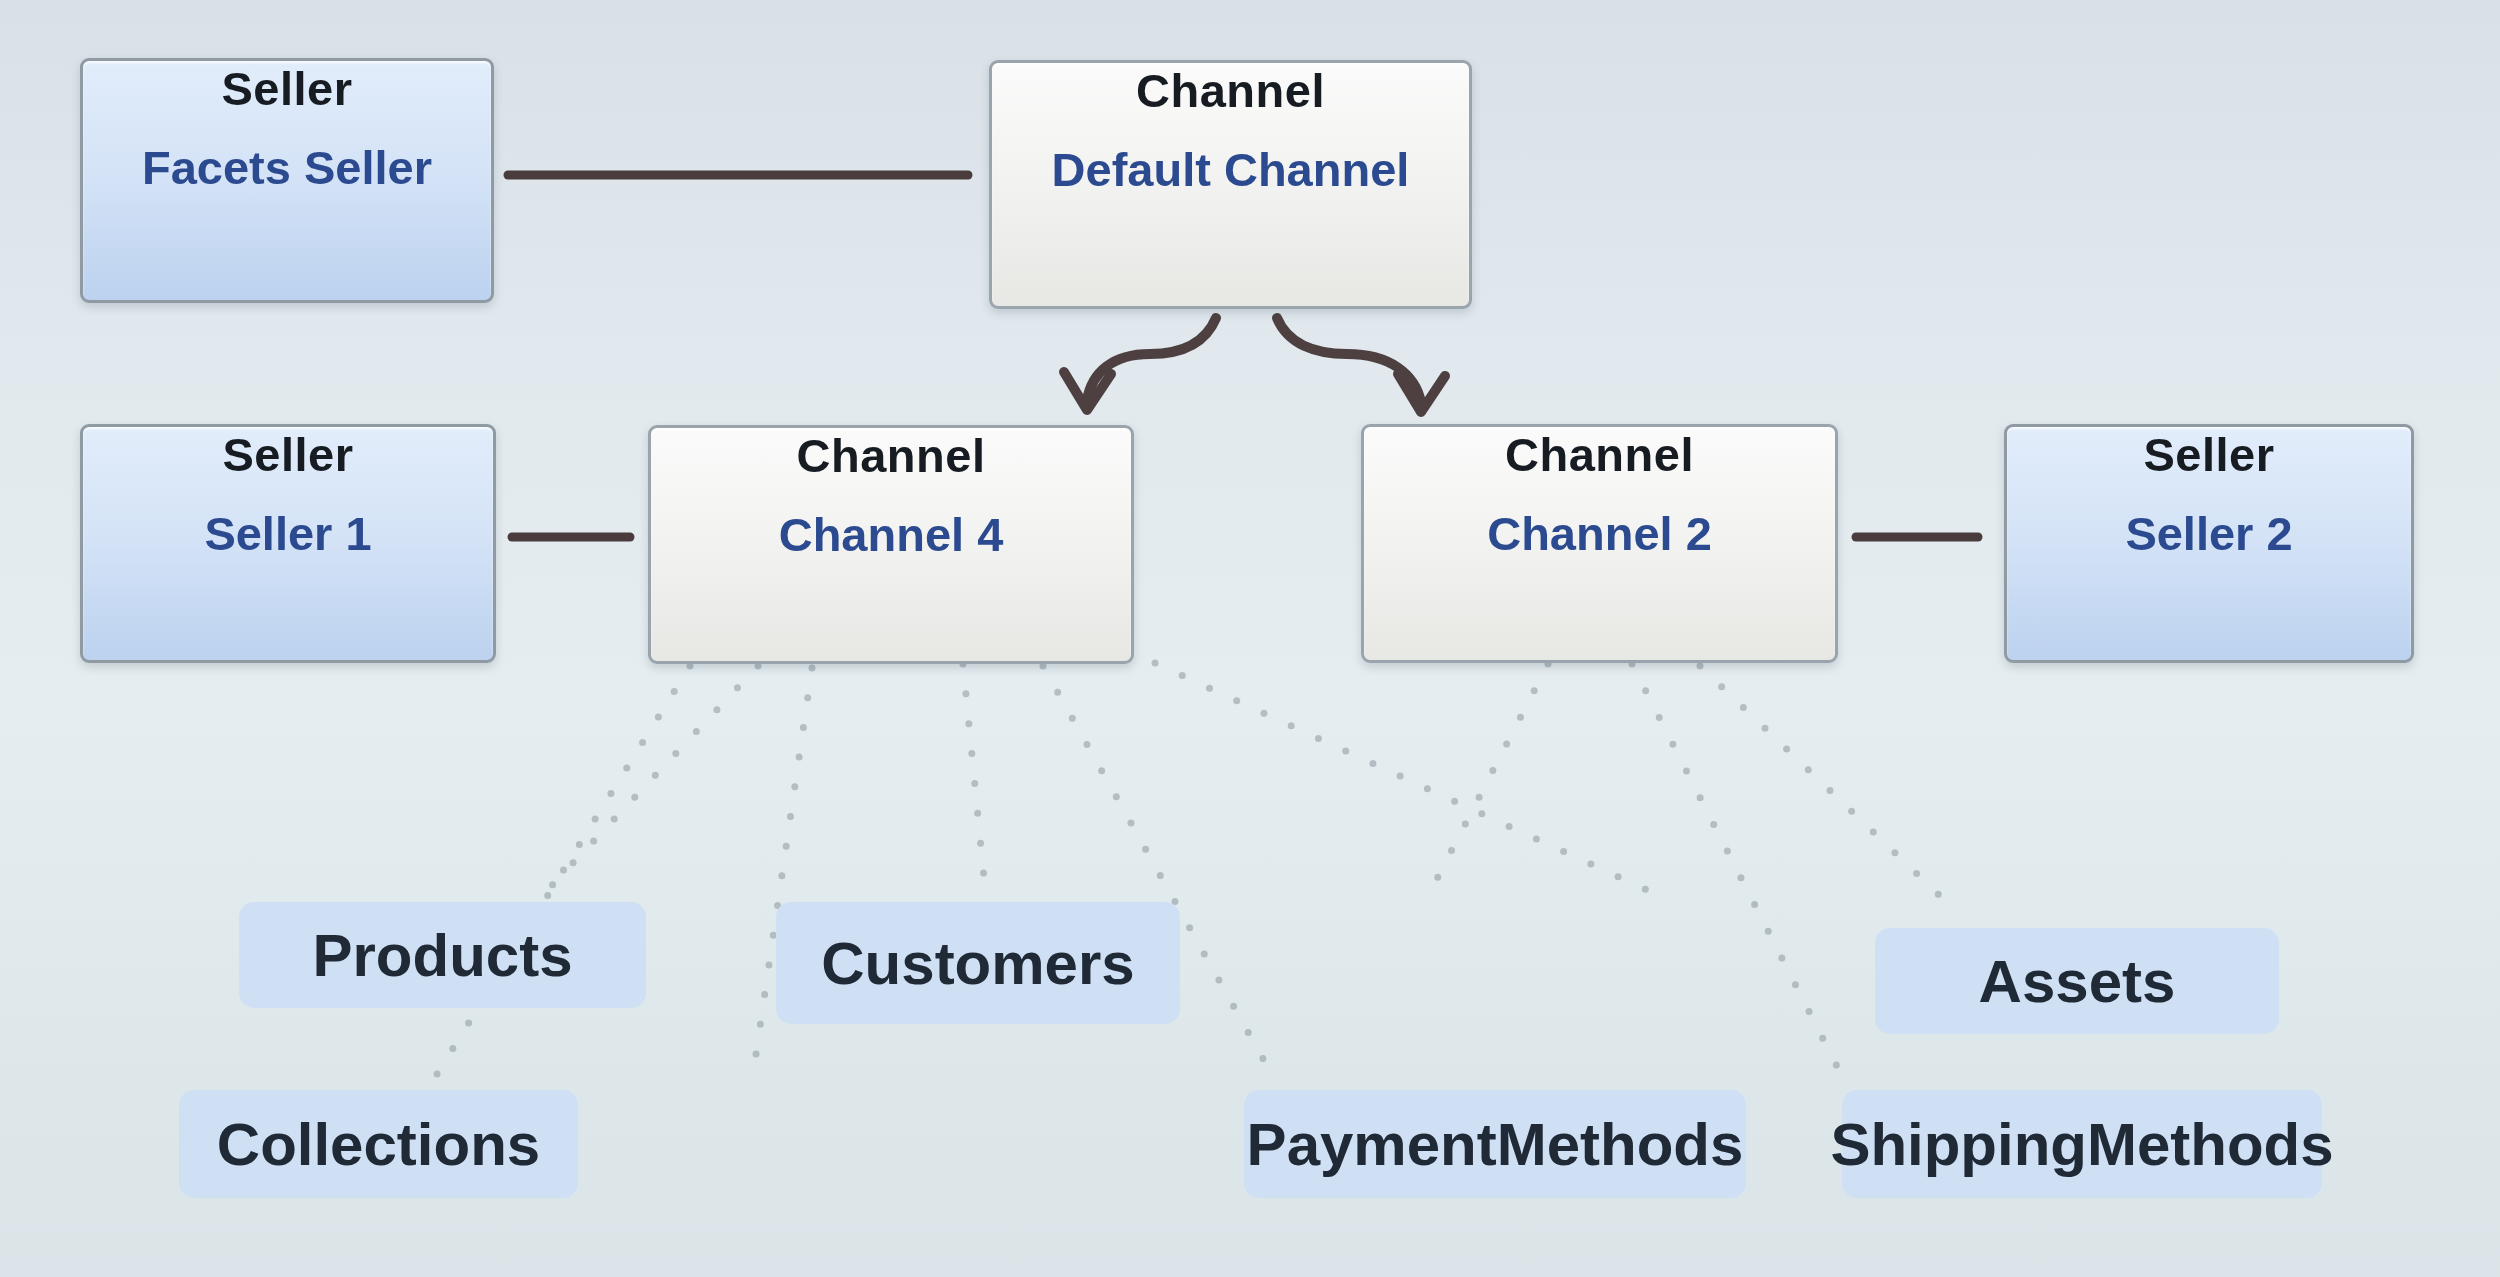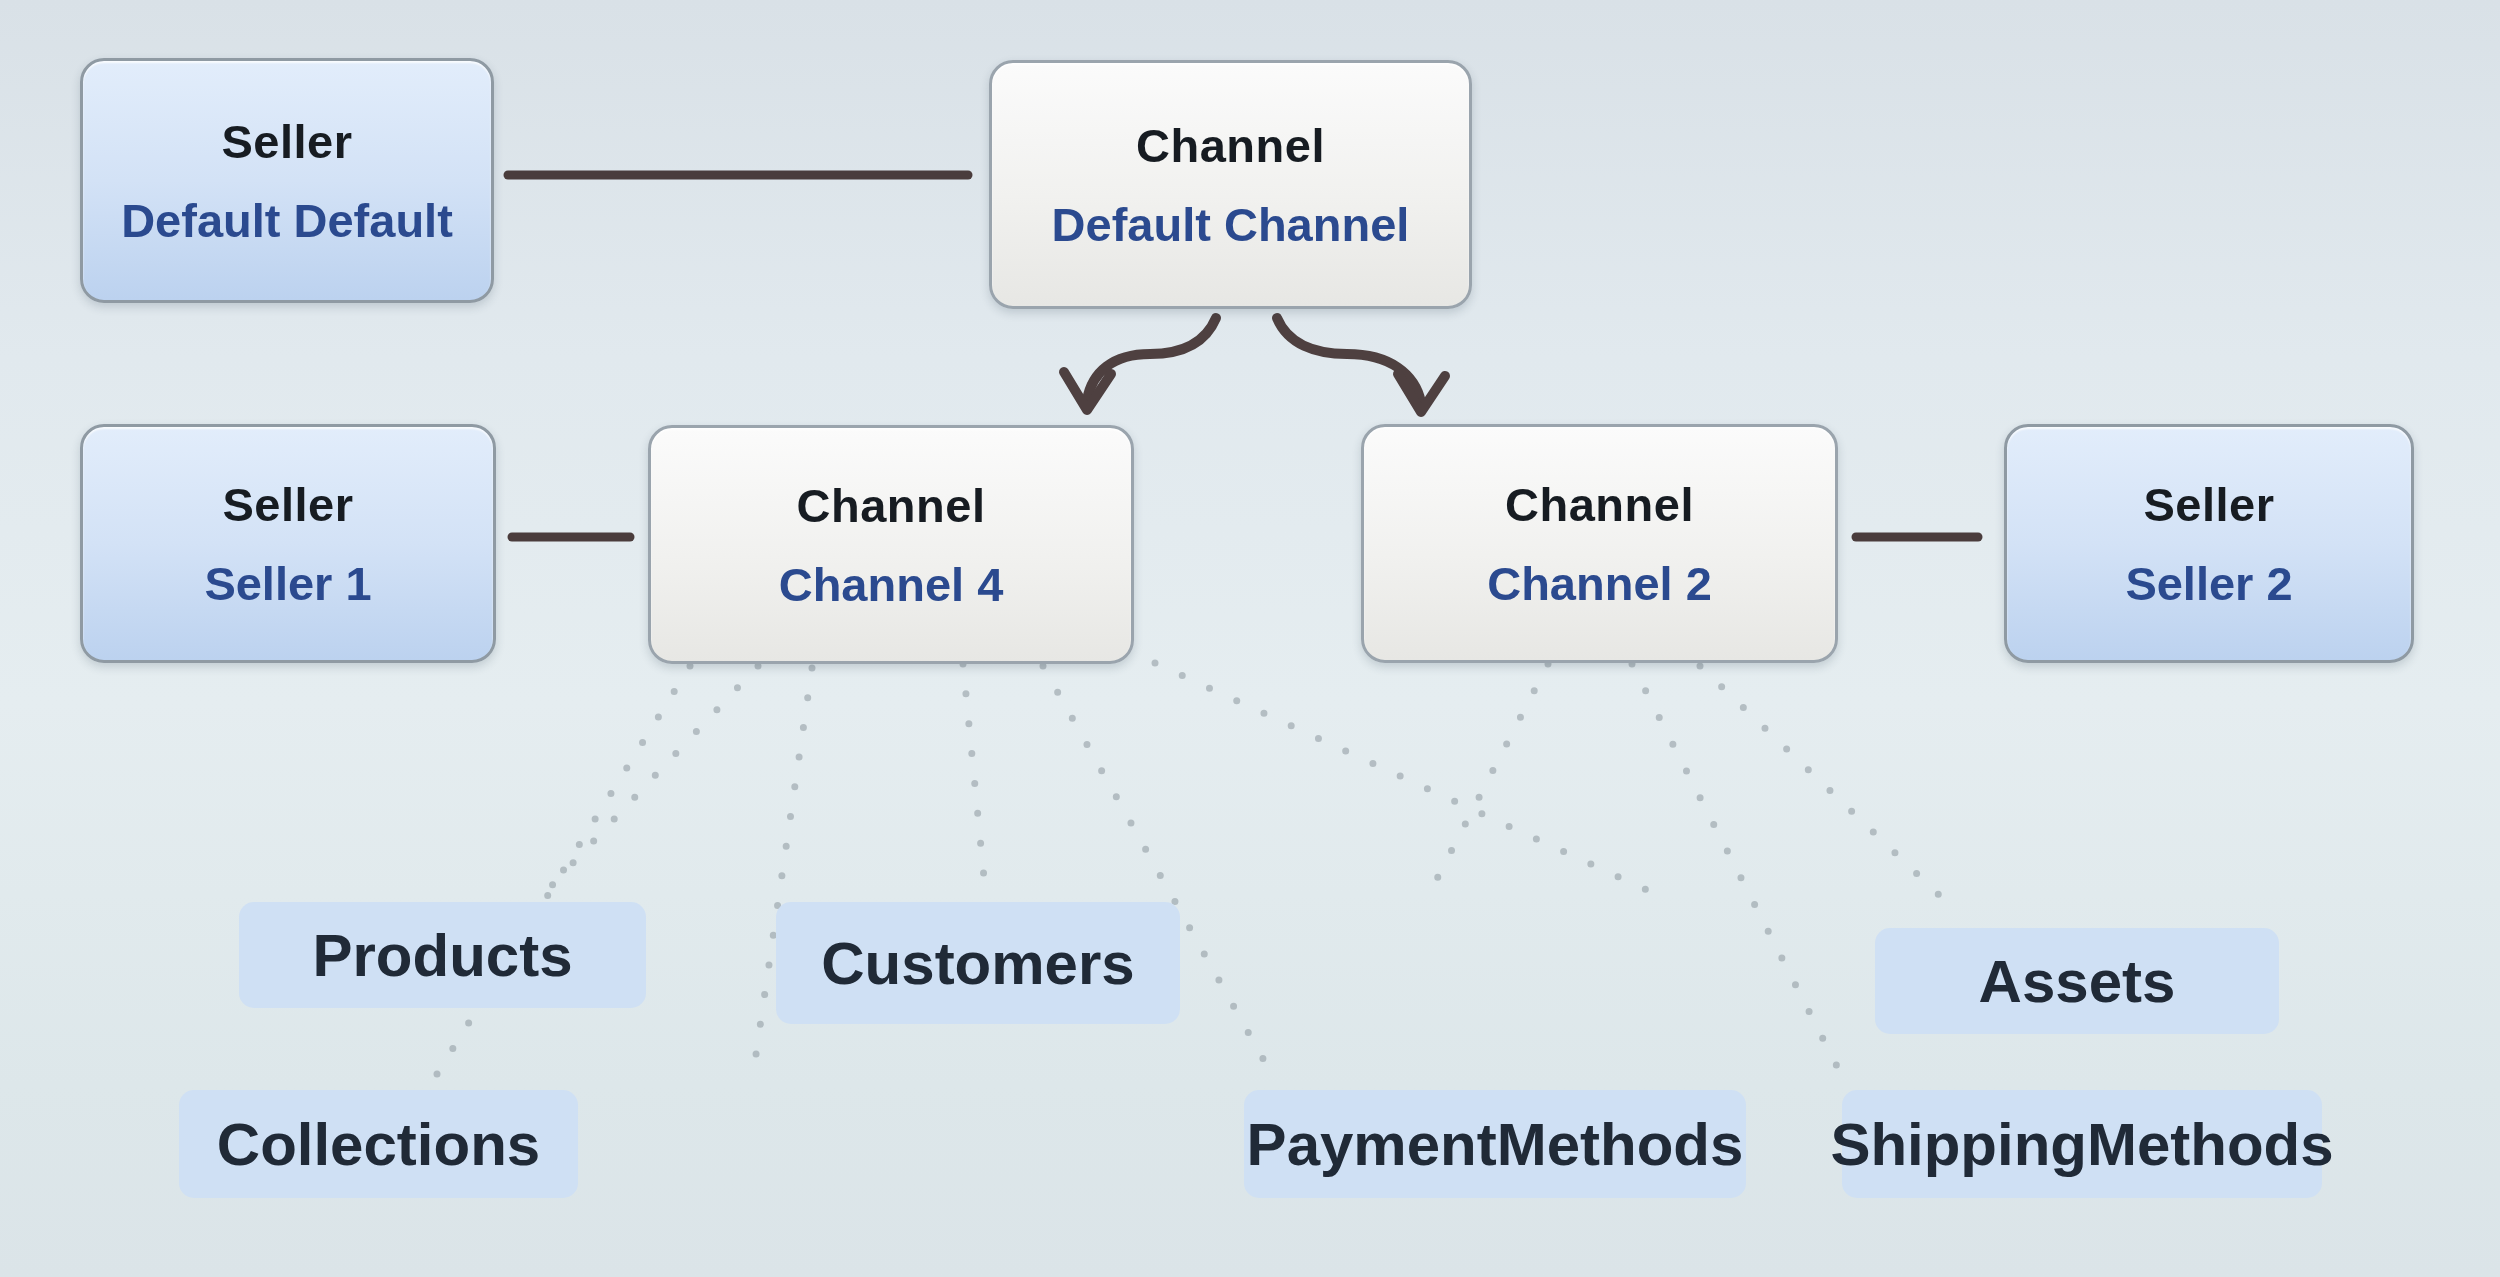--- a/index.html
+++ b/index.html
@@ -9,22 +9,22 @@
     overflow:hidden;
     background:linear-gradient(180deg,#d9e1e7 0%,#e1e9ee 28%,#e5edf0 55%,#dde7ea 85%,#dbe4e8 100%);
     font-family:"Liberation Sans", sans-serif;
   }
   svg.wires{position:absolute;left:0;top:0;width:2500px;height:1277px;}
   .solid{stroke:#4a3c3c;stroke-width:9;stroke-linecap:round;}
   .arrow{fill:none;stroke:#4e4040;stroke-width:10;stroke-linecap:round;stroke-linejoin:round;}
   .dotted{stroke:#8d979f;stroke-width:7;stroke-linecap:round;stroke-dasharray:0 30;opacity:.55;fill:none;}
 
   .node{
-    position:absolute;border-radius:24px;
-    display:flex;flex-direction:column;align-items:center;justify-content:center;gap:24px;
+    position:absolute;border-radius:9px;
+    display:flex;flex-direction:column;align-items:center;justify-content:flex-start;gap:24px;
     box-shadow:0 4px 10px rgba(40,60,80,.18), inset 0 2px 2px rgba(255,255,255,.8);
   }
   .node .type{font-size:47px;font-weight:bold;color:#171c22;letter-spacing:.5px;}
   .node .name{font-size:47px;font-weight:bold;color:#2b4a8f;}
   .seller{
     background:linear-gradient(180deg,#e2edfb 0%,#d3e2f6 50%,#bcd2ef 100%);
     border:3px solid #8f9aa3;
   }
   .channel{
     background:linear-gradient(180deg,#fbfbfb 0%,#f1f1ef 55%,#e7e7e4 100%);
@@ -73,21 +73,21 @@
     <line class="solid" x1="1856" y1="537" x2="1978" y2="537"></line>
 
     <path class="arrow" d="M 1216 318 C 1205 344 1180 354 1150 354 C 1113 354 1092 372 1087 400"></path>
     <polyline class="arrow" points="1064,372 1087,410 1111,374"></polyline>
     <path class="arrow" d="M 1277 318 C 1288 344 1315 354 1347 354 C 1390 354 1415 374 1421 402"></path>
     <polyline class="arrow" points="1398,374 1421,412 1445,376"></polyline>
   </svg>
 
   <div class="node seller" id="default-seller">
     <div class="type">Seller</div>
-    <div class="name">Default Default</div>
+    <div class="name">Facets Seller</div>
   </div>
   <div class="node channel" id="default-channel">
     <div class="type">Channel</div>
     <div class="name">Default Channel</div>
   </div>
 
   <div class="node seller" id="seller-1">
     <div class="type">Seller</div>
     <div class="name">Seller 1</div>
   </div>

